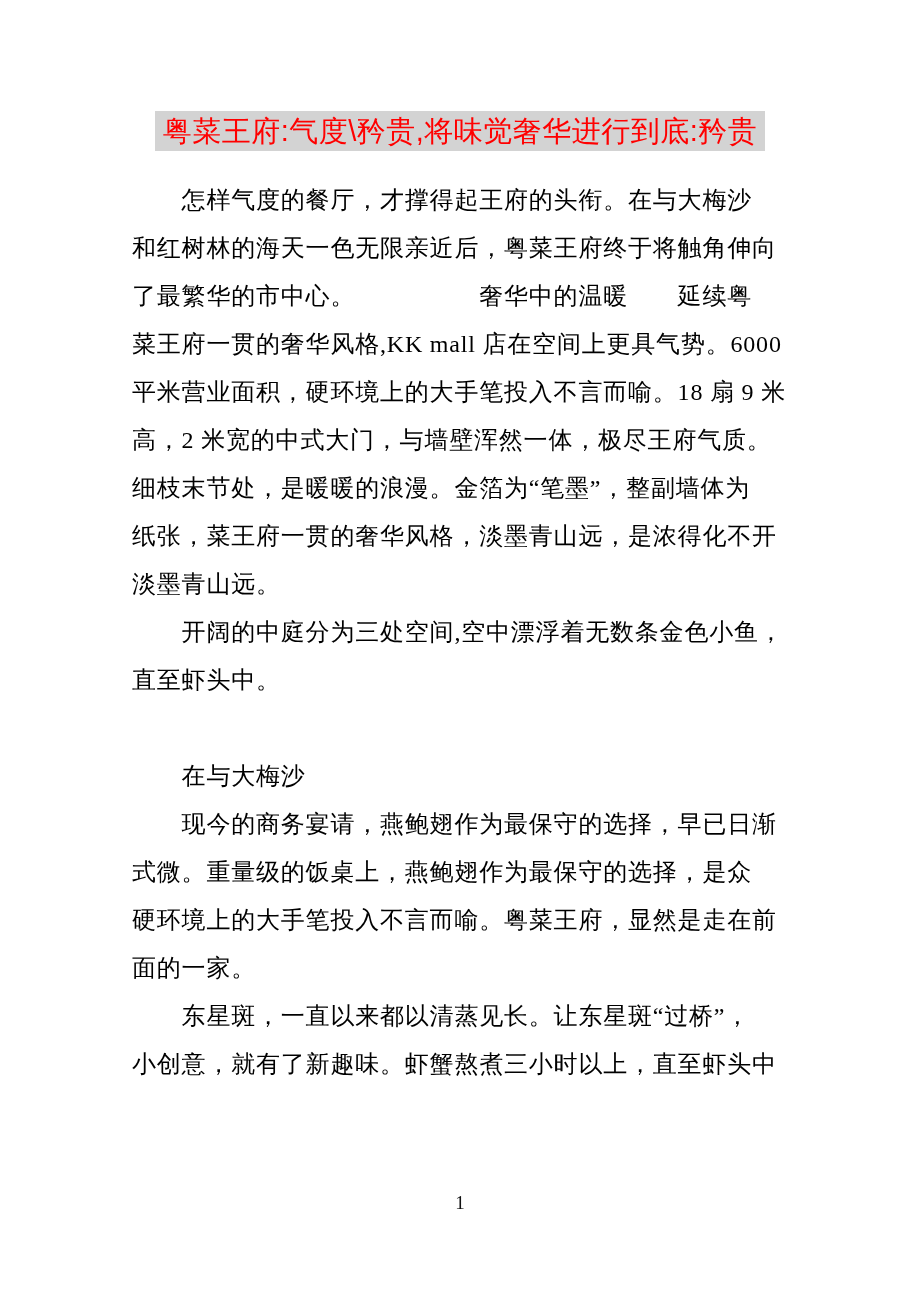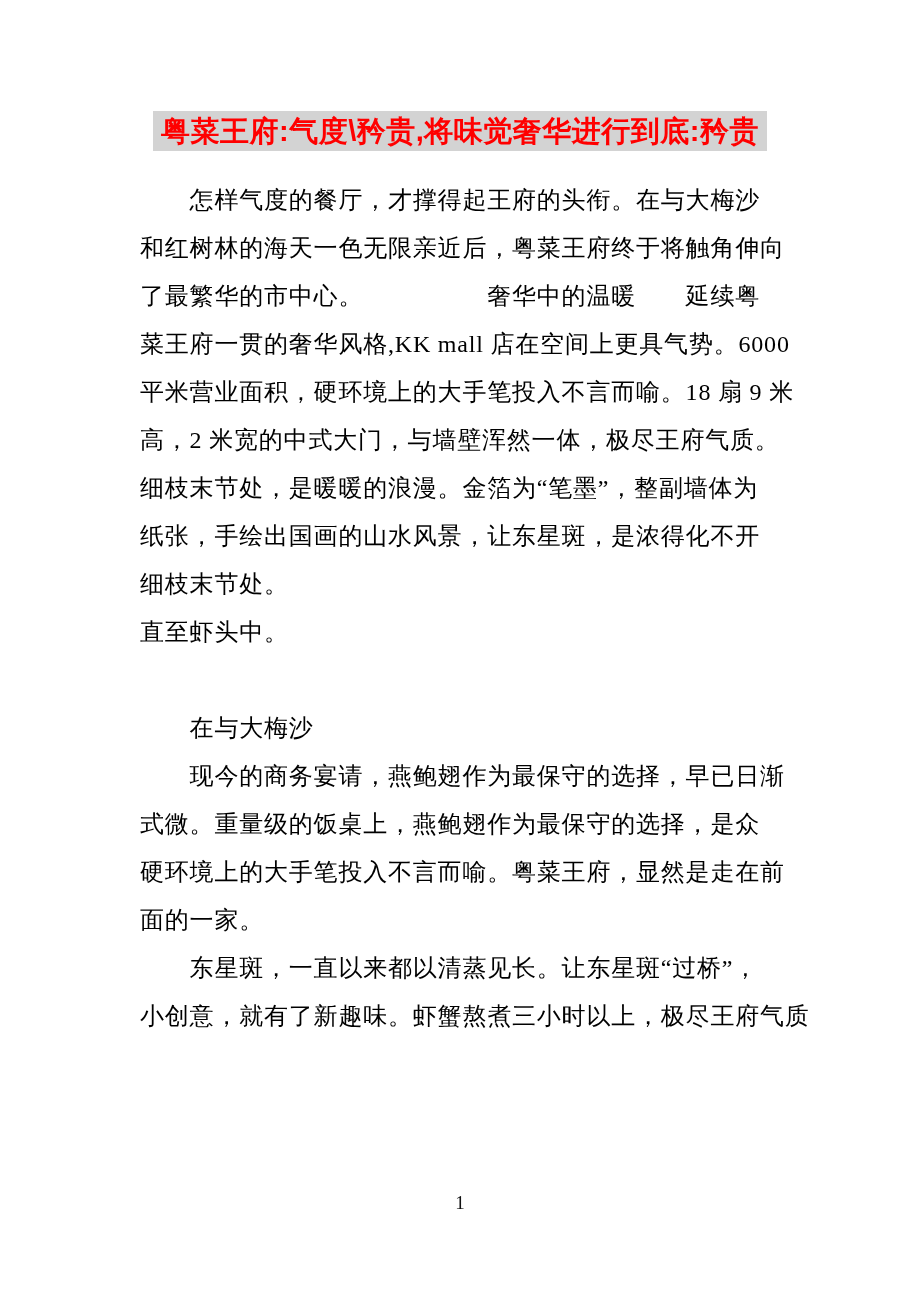--- a/index.html
+++ b/index.html
@@ -21,31 +21,31 @@
     top: 111px;
     left: 0;
     right: 0;
     text-align: center;
   }
   .title-highlight {
     display: inline-block;
     background: #d3d3d3;
     color: #ff0000;
     font-family: "Liberation Sans", "DejaVu Sans", sans-serif;
-    font-weight: bold;
+    font-weight: normal;
     font-size: 29px;
     line-height: 40px;
     padding: 0 8px;
     letter-spacing: 0.5px;
     white-space: pre;
   }
   .body-text {
     position: absolute;
     top: 176px;
-    left: 140px;
+    left: 132px;
     width: 648px;
   }
   .line {
     height: 48px;
     line-height: 48px;
     font-size: 24px;
     letter-spacing: 0.8px;
     white-space: pre;
     overflow: visible;
   }
@@ -70,28 +70,29 @@
   </div>
 
   <div class="body-text">
     <div class="line">　　怎样气度的餐厅，才撑得起王府的头衔。在与大梅沙</div>
     <div class="line">和红树林的海天一色无限亲近后，粤菜王府终于将触角伸向</div>
     <div class="line">了最繁华的市中心。　　　　　奢华中的温暖　　延续粤</div>
     <div class="line">菜王府一贯的奢华风格,KK mall 店在空间上更具气势。6000</div>
     <div class="line">平米营业面积，硬环境上的大手笔投入不言而喻。18 扇 9 米</div>
     <div class="line">高，2 米宽的中式大门，与墙壁浑然一体，极尽王府气质。</div>
     <div class="line">细枝末节处，是暖暖的浪漫。金箔为“笔墨”，整副墙体为</div>
-    <div class="line">纸张，手绘出国画的山水风景，让东星斑，是浓得化不开</div>
-    <div class="line">细枝末节处。</div>
+    <div class="line">纸张，菜王府一贯的奢华风格，淡墨青山远，是浓得化不开</div>
+    <div class="line">淡墨青山远。</div>
+    <div class="line">　　开阔的中庭分为三处空间,空中漂浮着无数条金色小鱼，</div>
     <div class="line">直至虾头中。</div>
     <div class="line"></div>
     <div class="line">　　在与大梅沙</div>
     <div class="line">　　现今的商务宴请，燕鲍翅作为最保守的选择，早已日渐</div>
     <div class="line">式微。重量级的饭桌上，燕鲍翅作为最保守的选择，是众</div>
     <div class="line">硬环境上的大手笔投入不言而喻。粤菜王府，显然是走在前</div>
     <div class="line">面的一家。</div>
     <div class="line">　　东星斑，一直以来都以清蒸见长。让东星斑“过桥”，</div>
-    <div class="line">小创意，就有了新趣味。虾蟹熬煮三小时以上，极尽王府气质</div>
+    <div class="line">小创意，就有了新趣味。虾蟹熬煮三小时以上，直至虾头中</div>
   </div>
 
   <div class="footer">1</div>
 
 </div>
 
 </body></html>

